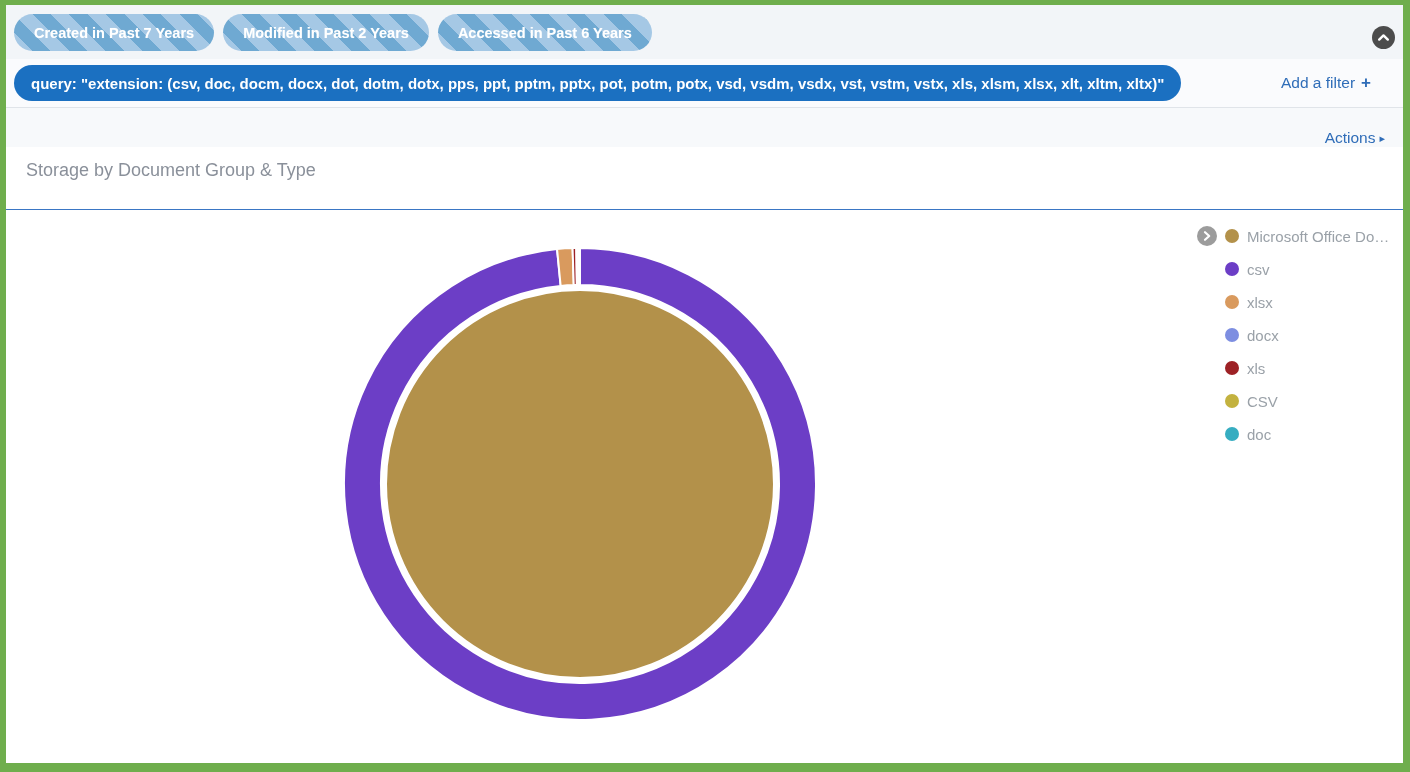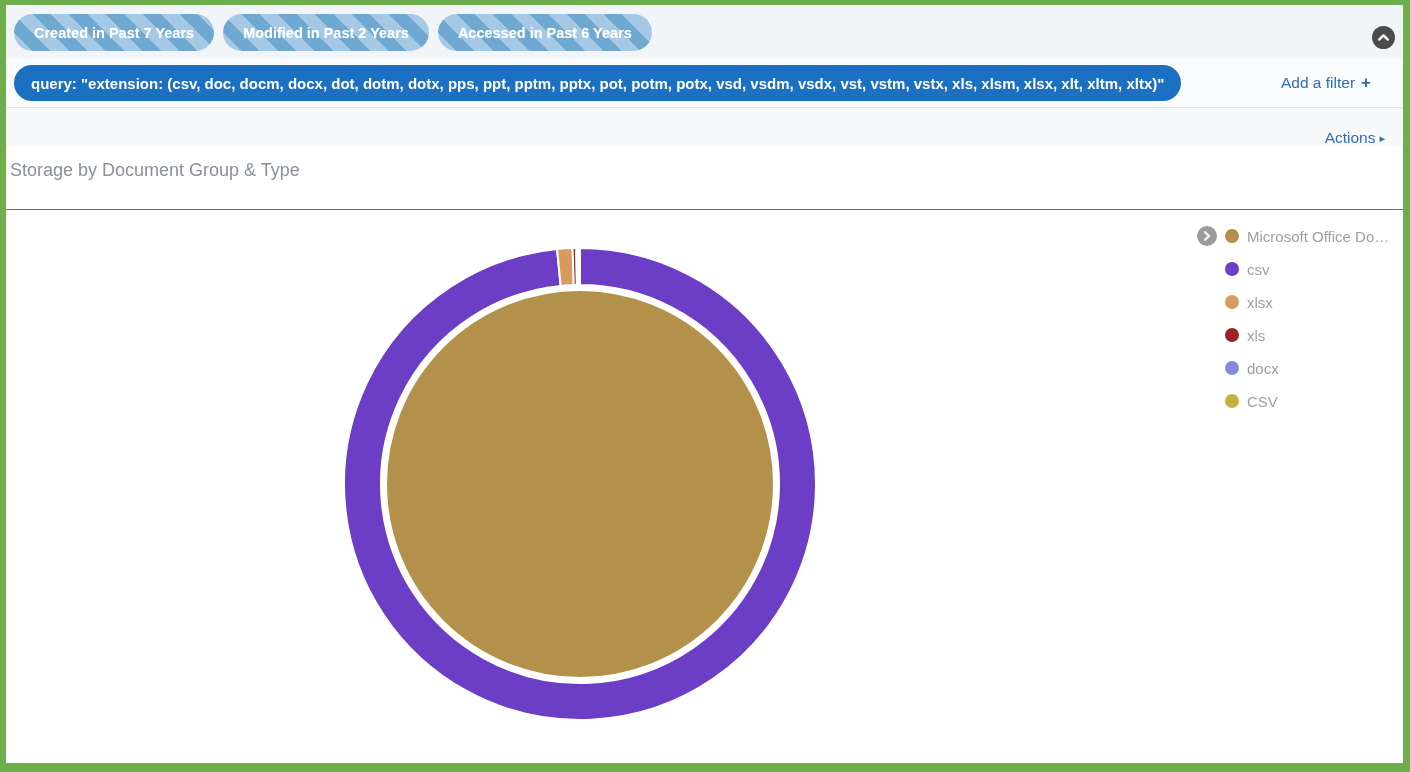--- a/index.html
+++ b/index.html
@@ -86,21 +86,21 @@
   .actions-link {
     color: var(--link_blue, #2f6db8);
     font-size: 15.5px; text-decoration: none; cursor: pointer;
     display: flex; align-items: center; gap: 4px;
   }
   .actions-link .tri { font-size: 11px; margin-top: 1px; }
 
   
   .panel-title-block {
     background: var(--panel_white, #ffffff);
-    padding: 11px 0 0 4px;
+    padding: 11px 0 0 20px;
     height: 63px;
     border-bottom: 1px solid var(--rule_blue, #3a76c4);
   }
   .panel-title {
     color: var(--title_gray, #8a909a);
     font-size: 18px; line-height: 24px; font-weight: 400;
   }
 
   
   .chart-area {
@@ -195,27 +195,31 @@
         </div>
         <div class="legend-row">
           <span class="legend-dot" style="background: rgb(108, 62, 198);"></span>
           <span class="legend-label">csv</span>
         </div>
         <div class="legend-row">
           <span class="legend-dot" style="background: rgb(217, 154, 94);"></span>
           <span class="legend-label">xlsx</span>
         </div>
         <div class="legend-row">
+          <span class="legend-dot" style="background: rgb(125, 142, 225);"></span>
+          <span class="legend-label">docx</span>
+        </div>
+        <div class="legend-row">
           <span class="legend-dot" style="background: rgb(157, 33, 37);"></span>
           <span class="legend-label">xls</span>
         </div>
         <div class="legend-row">
-          <span class="legend-dot" style="background: rgb(125, 142, 225);"></span>
-          <span class="legend-label">docx</span>
-        </div>
-        <div class="legend-row">
           <span class="legend-dot" style="background: rgb(195, 178, 63);"></span>
           <span class="legend-label">CSV</span>
         </div>
+        <div class="legend-row">
+          <span class="legend-dot" style="background: rgb(54, 173, 193);"></span>
+          <span class="legend-label">doc</span>
+        </div>
       </div>
   </div>
 
 </div>
 
 </body></html>

